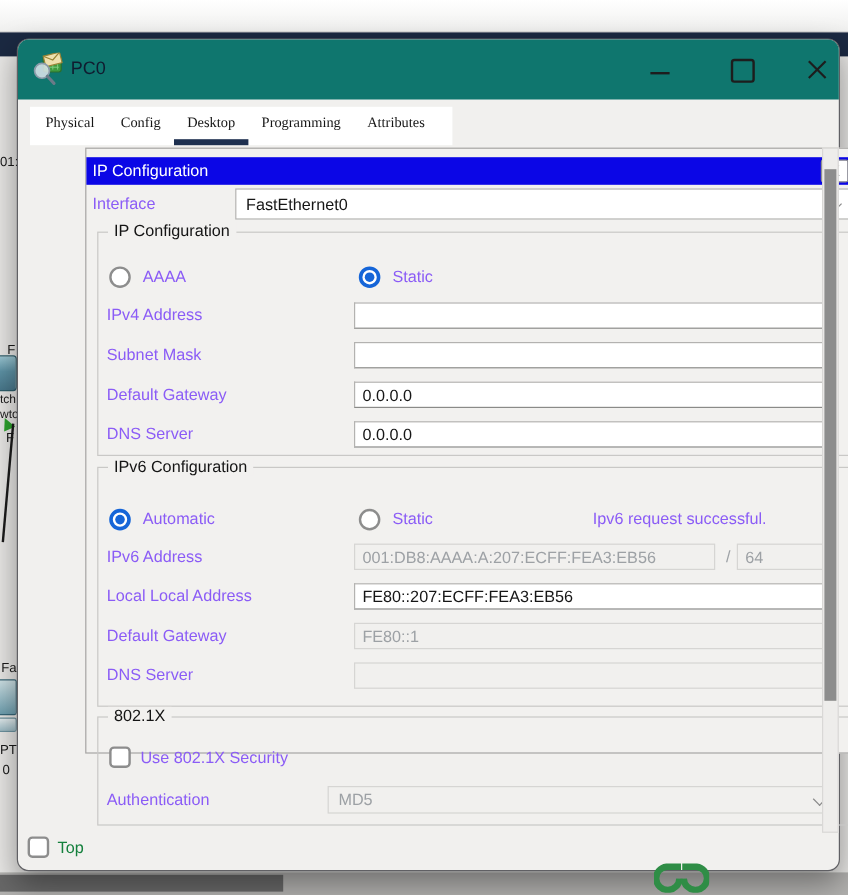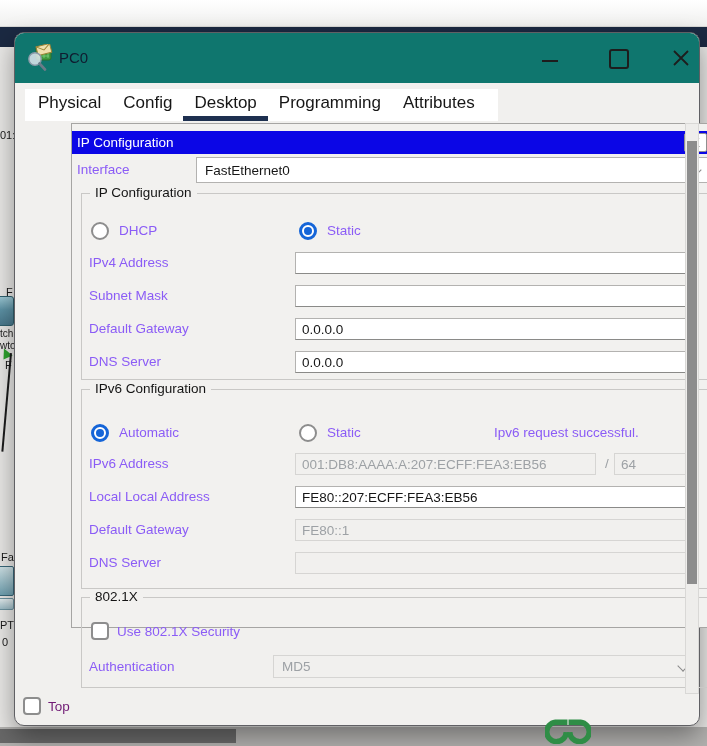--- a/index.html
+++ b/index.html
@@ -36,22 +36,22 @@
   .win-title{position:absolute;left:44px;top:16px;font-size:15px;color:#101c30;}
   .btn-min{position:absolute;left:519px;top:19px;width:32px;height:18px;cursor:default;}
   .btn-min::after{content:"";position:absolute;left:8px;top:8px;width:16px;height:2px;background:#1d1d1d;}
   .btn-max{position:absolute;left:586px;top:12px;width:32px;height:26px;}
   .btn-max::after{content:"";position:absolute;left:8px;top:4px;width:16px;height:16px;
                   border:2px solid #1d1d1d;border-radius:3px;}
   .btn-close{position:absolute;left:652px;top:12px;width:28px;height:26px;}
 
   .tabbar{position:absolute;left:10px;top:56px;height:32px;background:#ffffff;
           display:flex;align-items:stretch;padding:0 12px 0 2px;}
-  .tab{display:flex;align-items:center;padding:0 11px;font-size:17px;color:#161616;
-       border-bottom:5px solid transparent;}
+  .tab{display:flex;align-items:center;padding:0 11px;font-size:12px;color:#161616;
+       border-bottom:5px solid transparent;font-family:Liberation Serif, serif;}
   .tab.active{border-bottom-color:#1e3050;}
 
   .content{position:absolute;left:16px;top:90px;width:642px;height:505px;
            background:#f2f1ef;border:1px solid #a6a5a3;margin-left:40px;}
   .sub-hdr{position:absolute;left:0;top:7px;width:637px;height:23px;background:#0b06e6;
            color:#ffffff;font-size:13.5px;display:flex;align-items:center;padding-left:5px;}
   .sub-close{position:absolute;left:612px;top:9px;width:23px;height:19px;background:#ffffff;
              border:1px solid #8f8f8f;border-radius:2px;font-size:13px;color:#111;
              display:flex;align-items:center;justify-content:center;}
   .flabel{position:absolute;font-size:13.5px;color:#8b5cf6;white-space:nowrap;}
@@ -69,21 +69,21 @@
             border:2px solid #8d8d8d;}
   .combo{position:absolute;background:#fff;border:1px solid #b3b2b0;font-size:13.5px;color:#161616;
          display:flex;align-items:center;padding:0 8px;}
   .combo.disabled{background:#f1f0ee;border-color:#d6d5d3;color:#9da1a5;}
   .chev{position:absolute;width:8px;height:8px;border-right:1.6px solid #8a8a8a;
         border-bottom:1.6px solid #8a8a8a;transform:rotate(45deg);}
   .slash{position:absolute;font-size:13.5px;color:#9da1a5;}
   .vtrack{position:absolute;left:670px;top:90px;width:14px;height:571px;background:#eeedeb;
           border:1px solid #d9d8d6;}
   .vthumb{position:absolute;left:672px;top:108px;width:10px;height:443px;background:#8d8d8d;}
-  .footer-label{position:absolute;font-size:13.5px;color:#701a75;}
+  .footer-label{position:absolute;font-size:13.5px;color:#15803d;}
   .gfg{position:absolute;left:482px;top:681px;display:flex;align-items:center;gap:6px;flex-direction:column;}
   .gfg-text{font-size:19px;font-weight:600;color:#37475a;letter-spacing:.2px;}
 </style>
 </head>
 <body>
 
 <div class="screen">
 
   <div class="top-strip"></div>
   <div class="navy-bar"></div>
@@ -145,21 +145,21 @@
       <div class="flabel" style="left:5px;top:38px;">Interface</div>
       <div class="combo" style="left:124px;top:33px;width:513px;height:26px;">
         <span>FastEthernet0</span>
       </div>
       <div class="chev" style="left:620px;top:42px;"></div>
 
       <div class="group" style="top:69px;height:187px;">
         <div class="group-label">IP Configuration</div>
       </div>
       <div class="radio" style="left:19px;top:98px;"></div>
-      <div class="flabel" style="left:47px;top:99px;">DHCP</div>
+      <div class="flabel" style="left:47px;top:99px;">AAAA</div>
       <div class="radio on" style="left:227px;top:98px;"></div>
       <div class="flabel" style="left:255px;top:99px;">Static</div>
 
       <div class="flabel" style="left:17px;top:131px;">IPv4 Address</div>
       <input class="field" style="top: 128px;" value="">
       <div class="flabel" style="left:17px;top:164px;">Subnet Mask</div>
       <input class="field" style="top: 161px;" value="">
       <div class="flabel" style="left:17px;top:197px;">Default Gateway</div>
       <input class="field" style="top: 194px;" value="0.0.0.0">
       <div class="flabel" style="left:17px;top:230px;">DNS Server</div>

